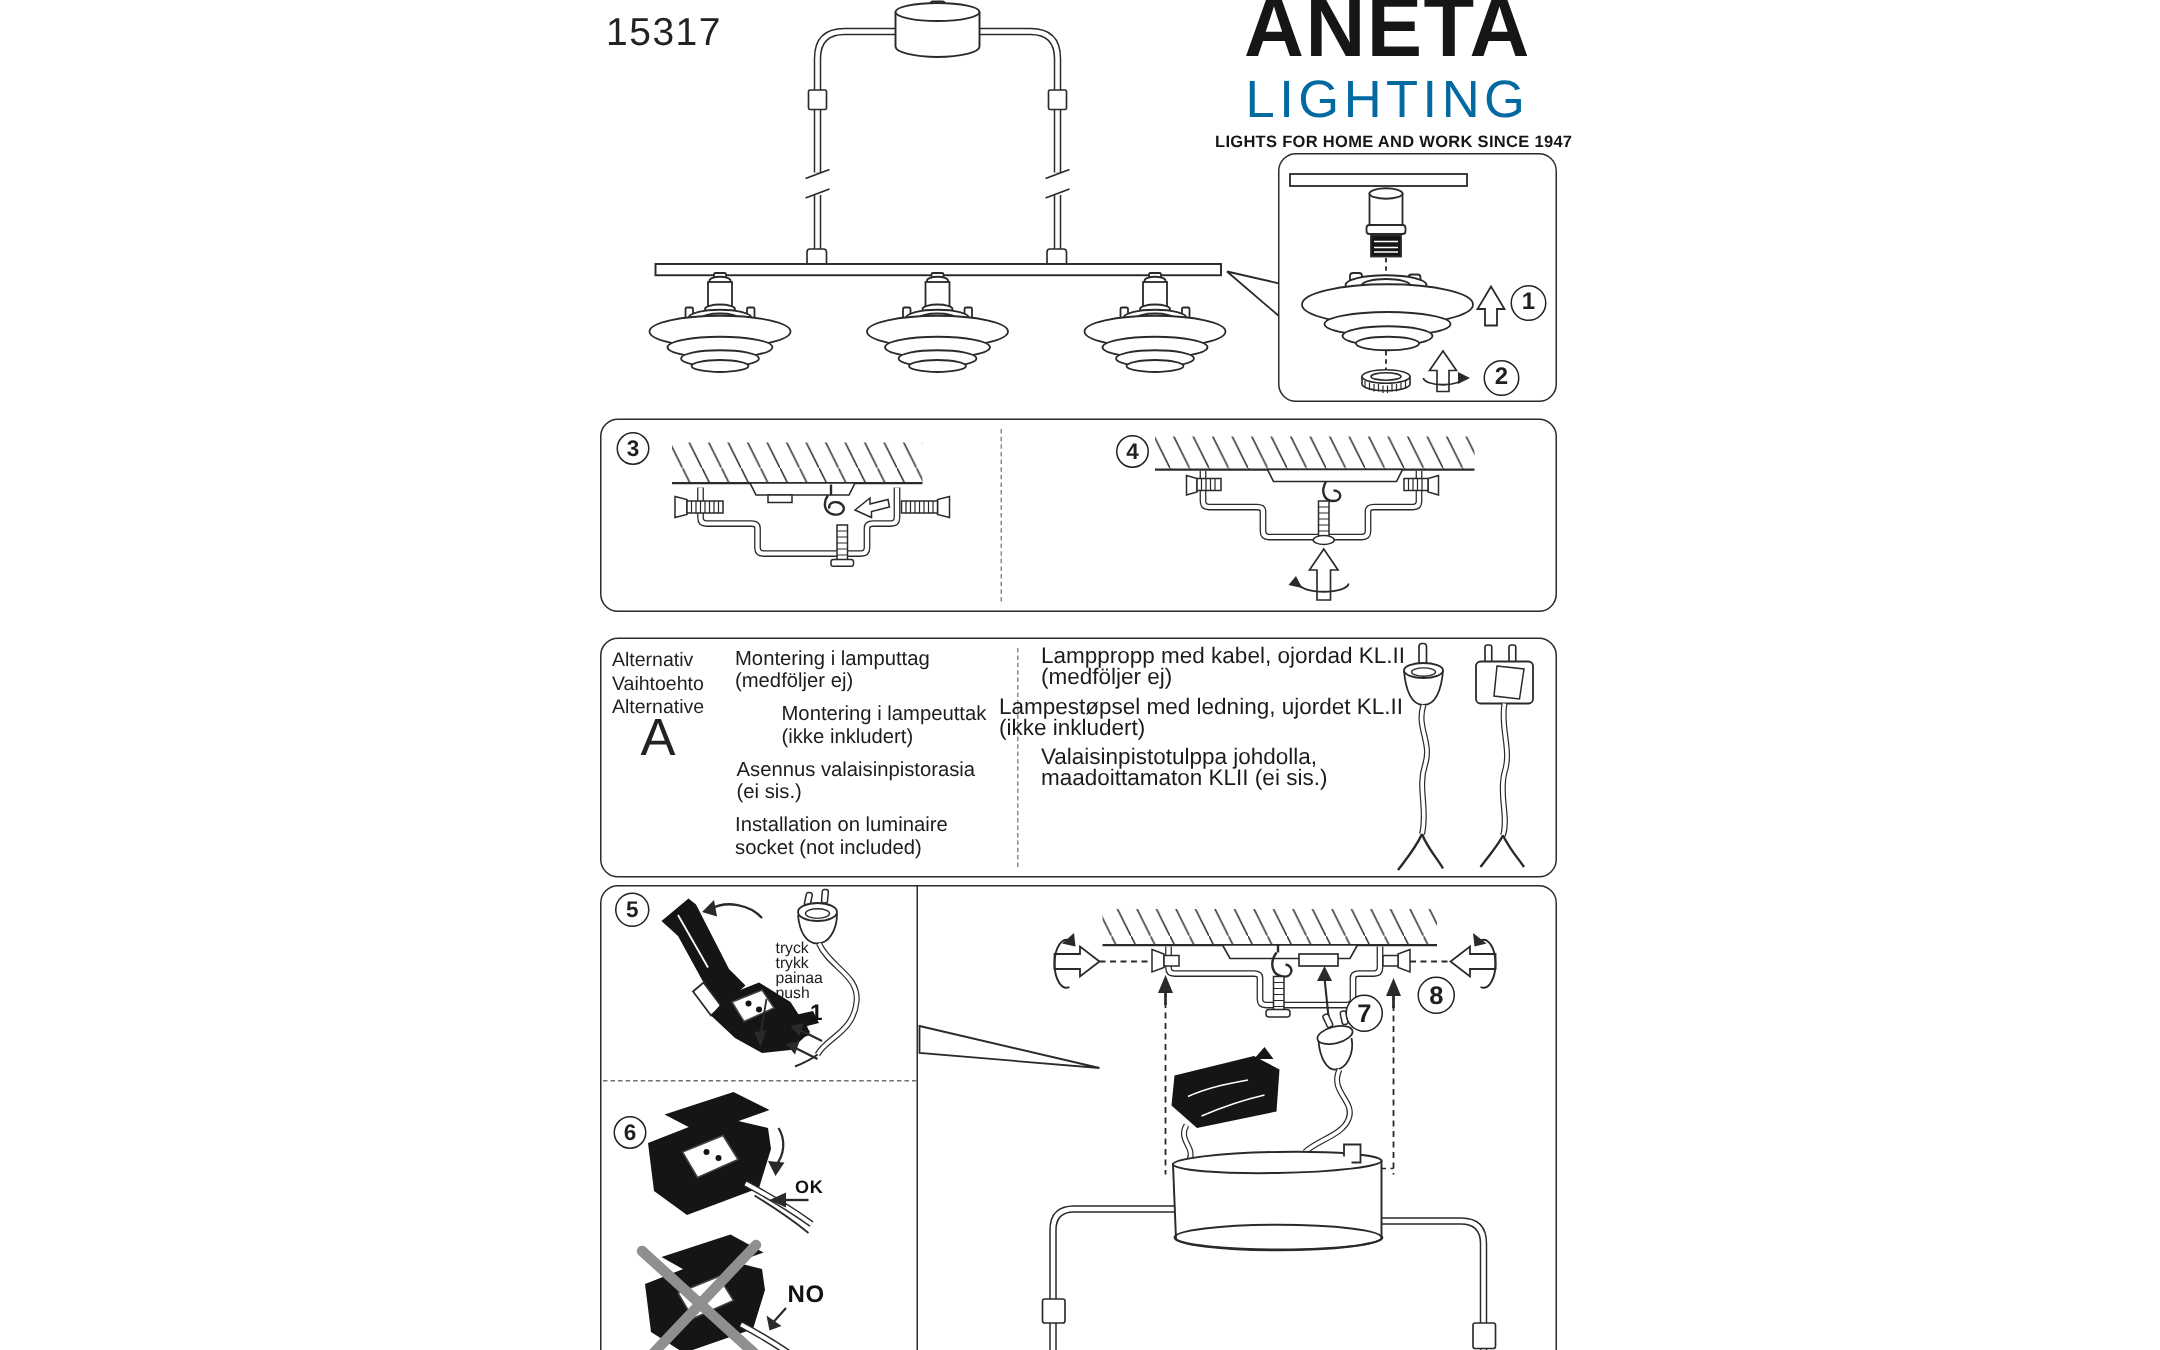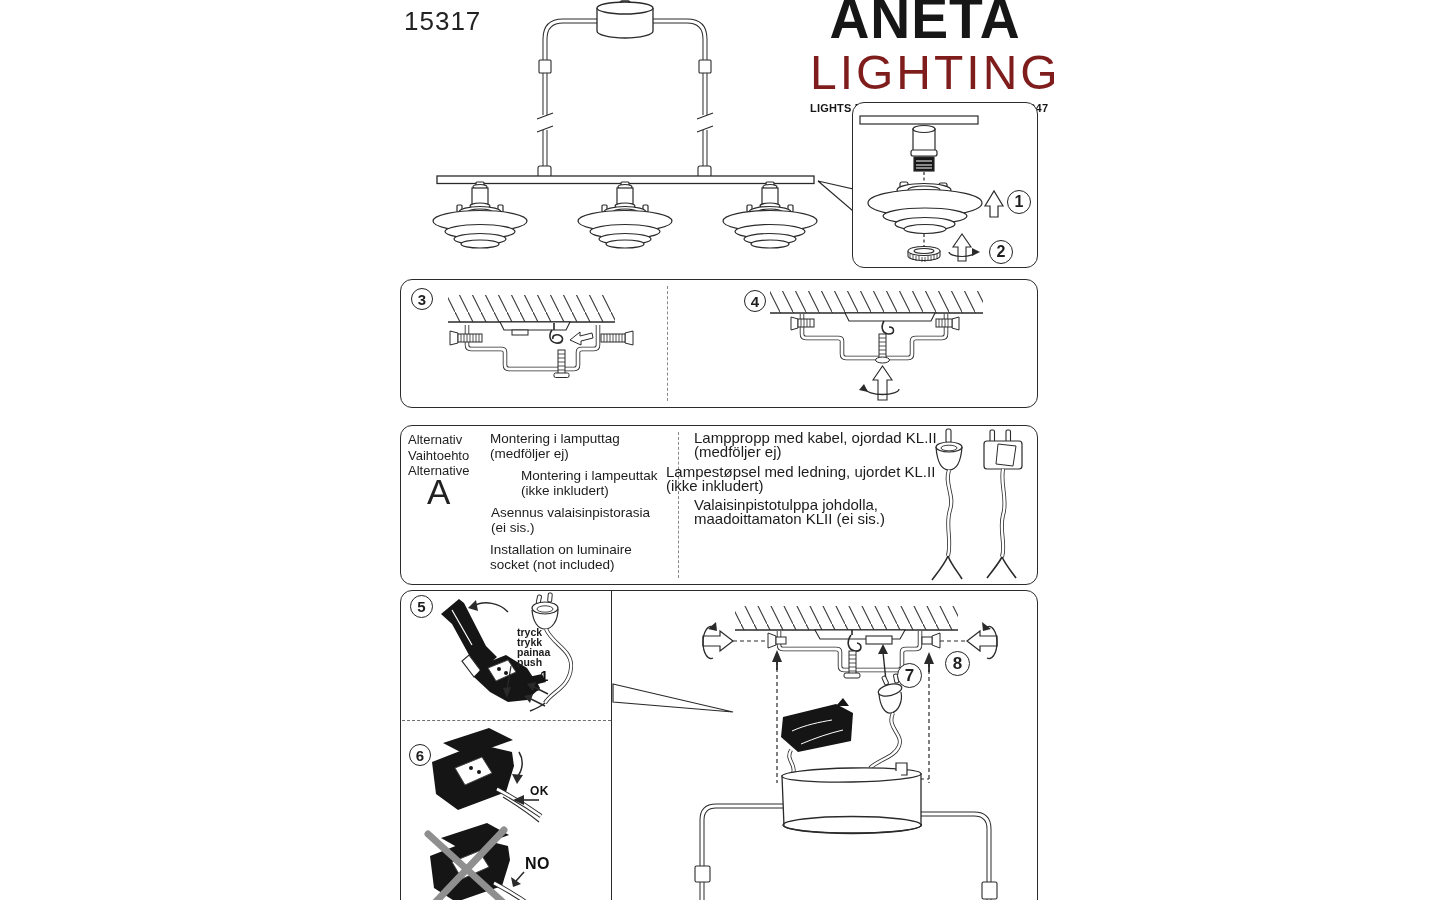--- a/index.html
+++ b/index.html
@@ -8,30 +8,30 @@
   #sheet { position:absolute; inset:0; width:1304px; height:900px; background:#fff; }
   .box { position:absolute; border:1.6px solid #2b2b2b; border-radius:12px; background:#fff; }
   svg  { position:absolute; overflow:visible; }
   .step-circle { position:absolute; background:#fff; border:1.6px solid #222;
     border-radius:50%; display:flex; align-items:center; justify-content:center;
     font-weight:bold; z-index:30; }
   .model { position:absolute; left:404px; top:6px; font-size:26px; letter-spacing:1px; color:#222; }
   .logo { position:absolute; left:810px; top:-10px; width:230px; text-align:center; color:#161616; }
   .logo .brand { font-weight:bold; font-size:57px; line-height:1; letter-spacing:1px;
     transform:scaleX(.97); transform-origin:center top; }
-  .logo .brand-sub { font-size:48px; line-height:1; letter-spacing:3px; margin-top:2px; font-weight:400; color:#7f1d1d; }
+  .logo .brand-sub { font-size:35px; line-height:1; letter-spacing:3px; margin-top:2px; font-weight:400; color:#0369a1; }
   .logo .tagline { font-size:11px; font-weight:bold; letter-spacing:.2px; margin-top:5px; white-space:nowrap; }
   .alt-label { position:absolute; left:408px; top:432px; font-size:13px; line-height:15.5px; }
   .alt-letter { position:absolute; left:427px; top:472px; font-size:35px; color:#222; }
   .txt-block { position:absolute; font-size:13.5px; line-height:15px; color:#1c1c1c; }
   .txt-block.small { font-size:15px; line-height:14px; }
   .vdash { position:absolute; border-left:1.6px dashed #8a8a8a; }
   .hdash { position:absolute; border-top:1.6px dashed #6f6f6f; }
   .vsolid { position:absolute; border-left:1.6px solid #2b2b2b; }
-  .push-label { position:absolute; left:517px; font-size:10.5px; line-height:10px; color:#1c1c1c;font-weight:bold; }
+  .push-label { position:absolute; left:517px; font-size:10.5px; line-height:10px; color:#1c1c1c; }
   .b-num { position:absolute; font-weight:bold; color:#111; }
 </style>
 </head>
 <body>
 
 <div id="sheet">
 
   <div class="model">15317</div>
   <div class="logo">
     <div class="brand">ANETA</div>

